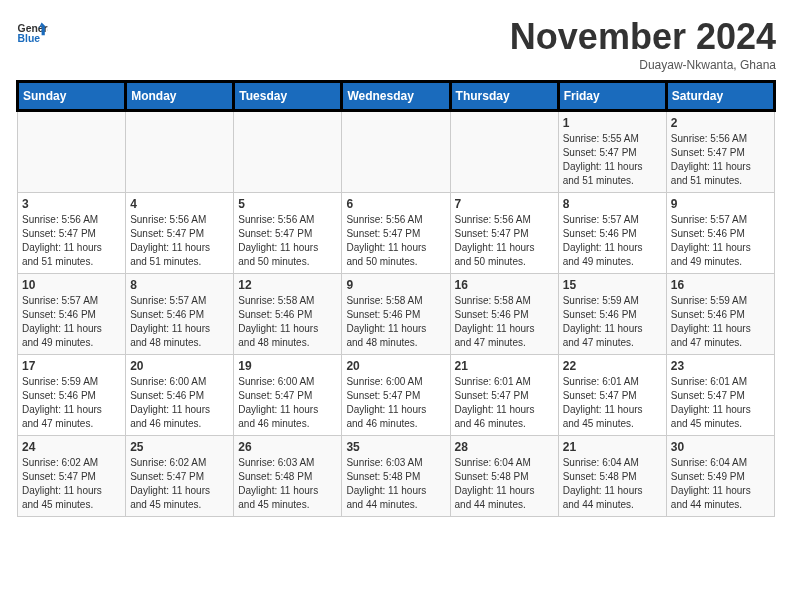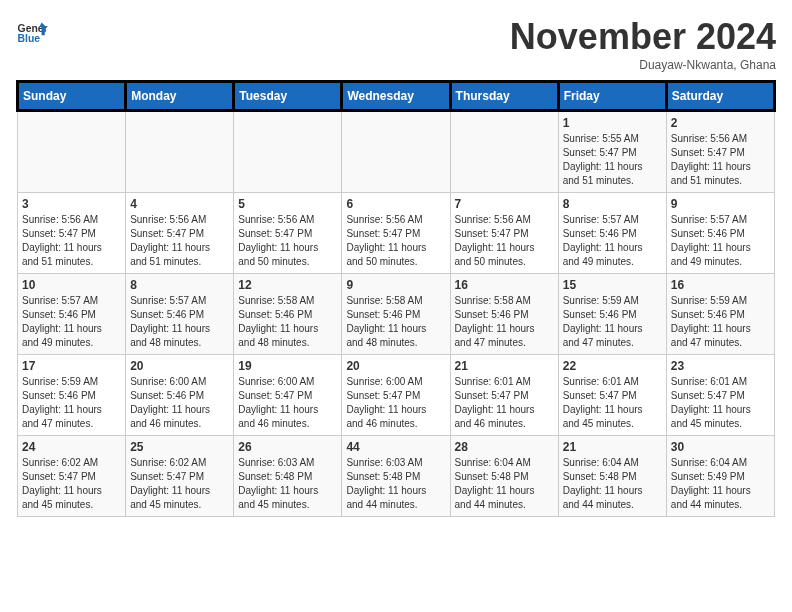--- a/index.html
+++ b/index.html
@@ -275,21 +275,21 @@
 Sunset: 5:47 PM
 Daylight: 11 hours and 45 minutes.</div>
         </td>
         <td>
           <span class="day-num">26</span>
           <div class="day-info">Sunrise: 6:03 AM
 Sunset: 5:48 PM
 Daylight: 11 hours and 45 minutes.</div>
         </td>
         <td>
-          <span class="day-num">44</span>
+          <span class="day-num">35</span>
           <div class="day-info">Sunrise: 6:03 AM
 Sunset: 5:48 PM
 Daylight: 11 hours and 44 minutes.</div>
         </td>
         <td>
           <span class="day-num">28</span>
           <div class="day-info">Sunrise: 6:04 AM
 Sunset: 5:48 PM
 Daylight: 11 hours and 44 minutes.</div>
         </td>

